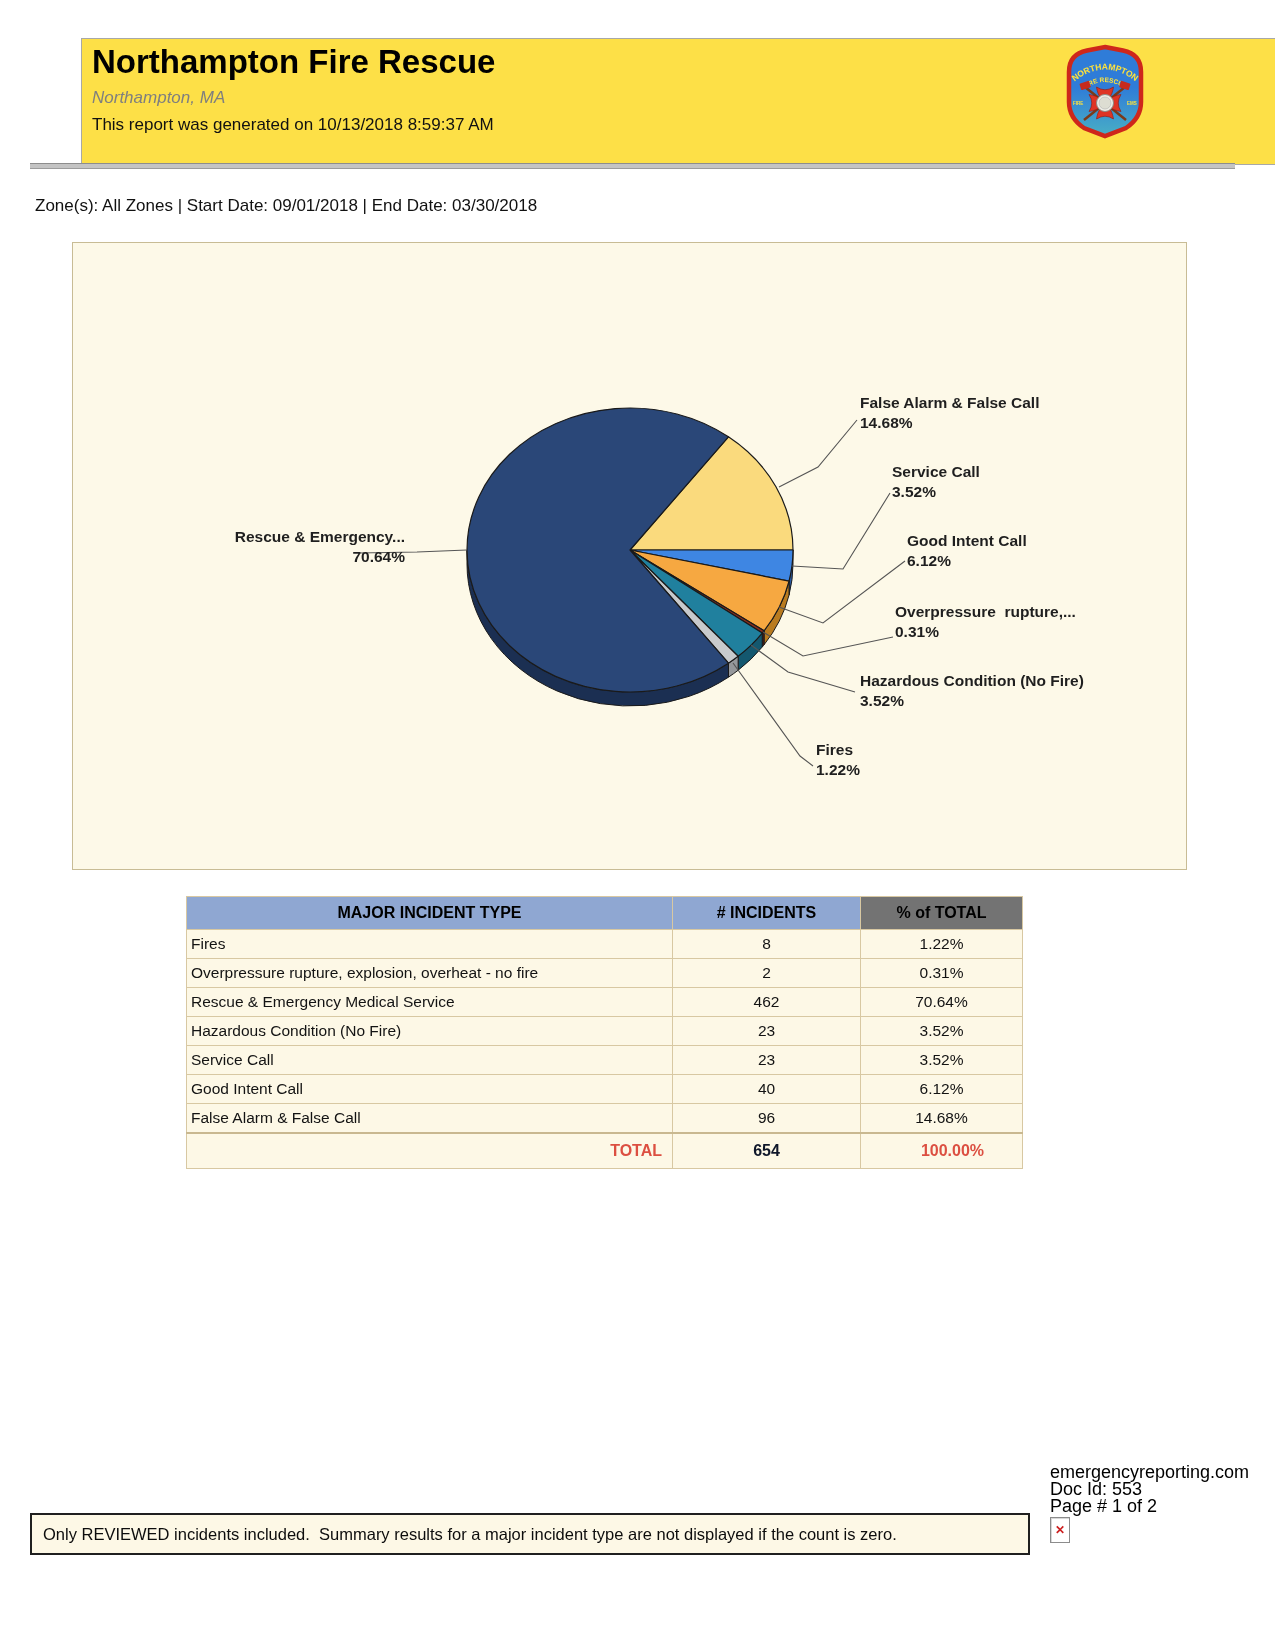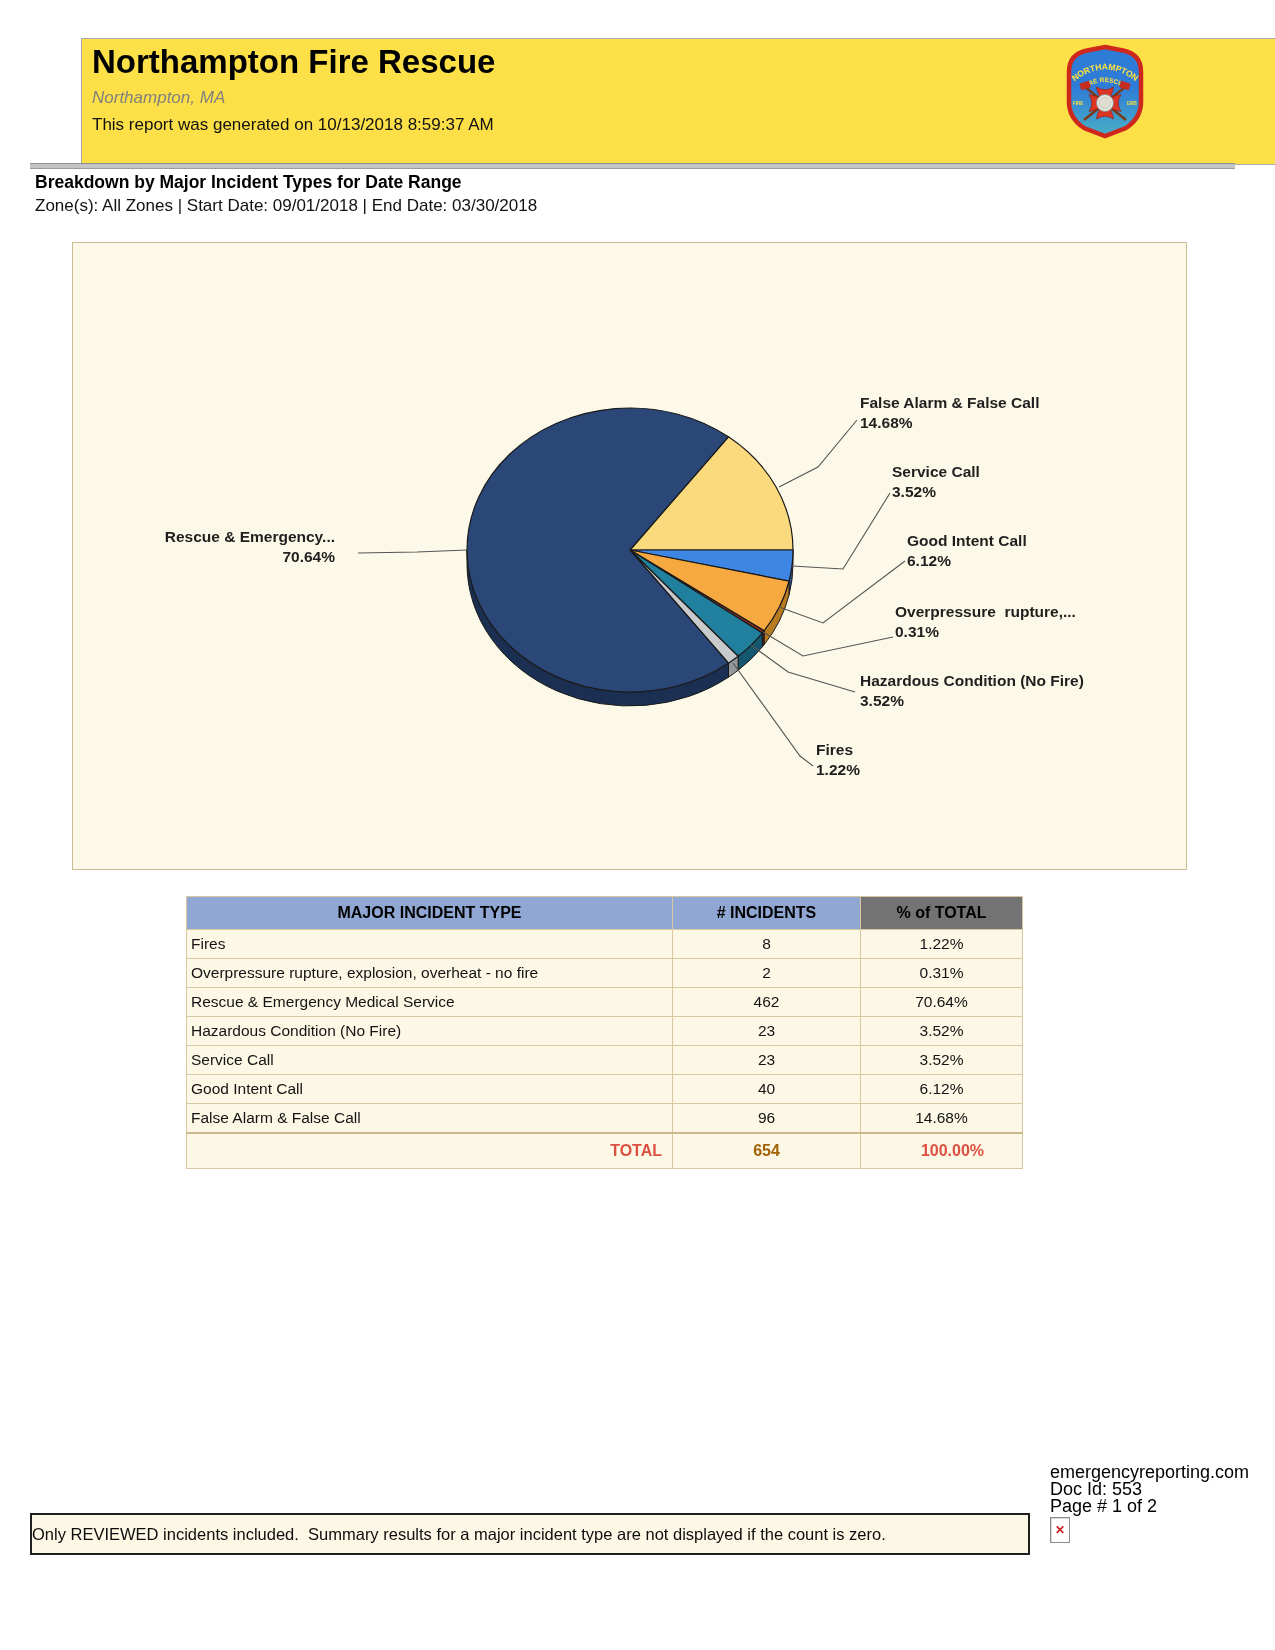--- a/index.html
+++ b/index.html
@@ -37,21 +37,21 @@
   table.incidents td{height:29px;padding:0 4px;color:#131313;}
   td.c-left{text-align:left;padding-left:8px;}
   td.c-center{text-align:center;}
   tr.total-row td{height:36px;border-top:2.5px solid #C9B890;color:#DC4F41;font-weight:bold;font-size:16px;}
   tr.total-row td.c-left{text-align:right;padding-right:10px;}
 
   
   .note-box{position:absolute;left:30px;top:1513px;width:1000px;height:42px;
             background:#FDF8E6;border:2px solid #1f1f1f;box-sizing:border-box;
             display:flex;align-items:center;}
-  .note-text{font-size:16.5px;color:#0d0d0d;white-space:pre;}
+  .note-text{padding-left:11px;font-size:16.5px;color:#0d0d0d;white-space:pre;}
   .broken-image-icon{position:absolute;left:1050px;top:1517px;width:20px;height:26px;
             background:#fff;border:1px solid #8c8c8c;box-shadow:inset 1px 1px 0 #d8d8d8;
             display:flex;align-items:center;justify-content:center;
             color:#cc1f1f;font-size:12px;font-weight:bold;box-sizing:border-box;}
   .footer-right{position:absolute;left:1050px;top:1464px;font-size:18px;line-height:17px;color:#000000;}
 </style>
 </head>
 <body>
 
 <div class="page">
@@ -97,21 +97,20 @@
       </g>
       <circle cx="42" cy="59" r="8.5" fill="#EDEDE6" stroke="#8C8C85" stroke-width="1"></circle>
       <circle cx="42" cy="59" r="6" fill="#DDDDD2" stroke="#AAAAAA" stroke-width="0.5"></circle>
       <text x="10" y="61" font-size="4.5" font-weight="bold" fill="#FFE23B">FIRE</text>
       <text x="64" y="61" font-size="4.5" font-weight="bold" fill="#FFE23B">EMS</text>
     </svg>
   </div>
 
   <div class="header-rule"></div>
 
-  <div class="report-title">Breakdown by Major Incident Types for Date Range</div>
   <div class="report-filters">Zone(s): All Zones | Start Date: 09/01/2018 | End Date: 03/30/2018</div>
 
   <div class="chart-area" style="background: rgb(253, 249, 232); border-color: rgb(200, 188, 149);"></div>
   <svg class="pie-svg" viewBox="0 0 1275 1650">
       <path d="M793,550 A163,142 0 0 1 789.0404836102535,581.1083550853841 l0,14 A163,142 0 0 0 793,564 Z" fill="#2A5CA4" stroke="#1a1a1a" stroke-width="1"></path>
       <path d="M789.0404836102535,581.1083550853841 A163,142 0 0 1 764.0532952077283,630.7825379296066 l0,14 A163,142 0 0 0 789.0404836102535,595.1083550853841 Z" fill="#B97B20" stroke="#1a1a1a" stroke-width="1"></path>
       <path d="M764.0532952077283,630.7825379296066 A163,142 0 0 1 762.2469006008057,633.0114231679594 l0,14 A163,142 0 0 0 764.0532952077283,644.7825379296066 Z" fill="#5C1D10" stroke="#1a1a1a" stroke-width="1"></path>
       <path d="M762.2469006008057,633.0114231679594 A163,142 0 0 1 738.1467627619703,656.2439193320336 l0,14 A163,142 0 0 0 762.2469006008057,647.0114231679594 Z" fill="#14586F" stroke="#1a1a1a" stroke-width="1"></path>
       <path d="M738.1467627619703,656.2439193320336 A163,142 0 0 1 728.4633582365699,663.1642732737889 l0,14 A163,142 0 0 0 738.1467627619703,670.2439193320336 Z" fill="#95989B" stroke="#1a1a1a" stroke-width="1"></path>
       <path d="M728.4633582365699,663.1642732737889 A163,142 0 0 1 467,550 l0,14 A163,142 0 0 0 728.4633582365699,677.1642732737889 Z" fill="#1B2F52" stroke="#1a1a1a" stroke-width="1"></path>
@@ -130,21 +129,21 @@
       <polyline points="733,663 800,756 813,766" fill="none" stroke="#555" stroke-width="1.1"></polyline>
       <polyline points="467,550 417,552 358,553" fill="none" stroke="#555" stroke-width="1.1"></polyline>
     </svg>
   <div class="pie-labels-layer">
       <div class="pie-label" style="left: 860px; top: 393px;"><div>False Alarm &amp; False Call</div><div>14.68%</div></div>
       <div class="pie-label" style="left: 892px; top: 462px;"><div>Service Call</div><div>3.52%</div></div>
       <div class="pie-label" style="left: 907px; top: 531px;"><div>Good Intent Call</div><div>6.12%</div></div>
       <div class="pie-label" style="left: 895px; top: 602px;"><div>Overpressure  rupture,...</div><div>0.31%</div></div>
       <div class="pie-label" style="left: 860px; top: 671px;"><div>Hazardous Condition (No Fire)</div><div>3.52%</div></div>
       <div class="pie-label" style="left: 816px; top: 740px;"><div>Fires</div><div>1.22%</div></div>
-      <div class="pie-label right" style="right: 940px; top: 527px; text-align: right;"><div>Rescue &amp; Emergency...</div><div>70.64%</div></div>
+      <div class="pie-label right" style="right: 870px; top: 527px; text-align: right;"><div>Rescue &amp; Emergency...</div><div>70.64%</div></div>
     </div>
 
   <div class="table-wrap">
     <table class="incidents">
       <colgroup>
           <col style="width:486px">
           <col style="width:188px">
           <col style="width:162px">
         </colgroup>
       <thead>
@@ -187,21 +186,21 @@
           </tr>
           <tr>
             <td class="c-left">False Alarm &amp; False Call</td>
             <td class="c-center">96</td>
             <td class="c-center">14.68%</td>
           </tr>
         </tbody>
       <tbody>
         <tr class="total-row">
           <td class="c-left" style="color: rgb(220, 79, 65);">TOTAL</td>
-          <td class="c-center" style="color: #a16207;">654</td>
+          <td class="c-center" style="color: #0f172a;">654</td>
           <td class="c-center" style="color: rgb(220, 79, 65); padding-left: 26px;">100.00%</td>
         </tr>
       </tbody>
     </table>
   </div>
 
   <div class="note-box">
     <div class="note-text">Only REVIEWED incidents included.  Summary results for a major incident type are not displayed if the count is zero.</div>
   </div>
   <div class="broken-image-icon">✕</div>

